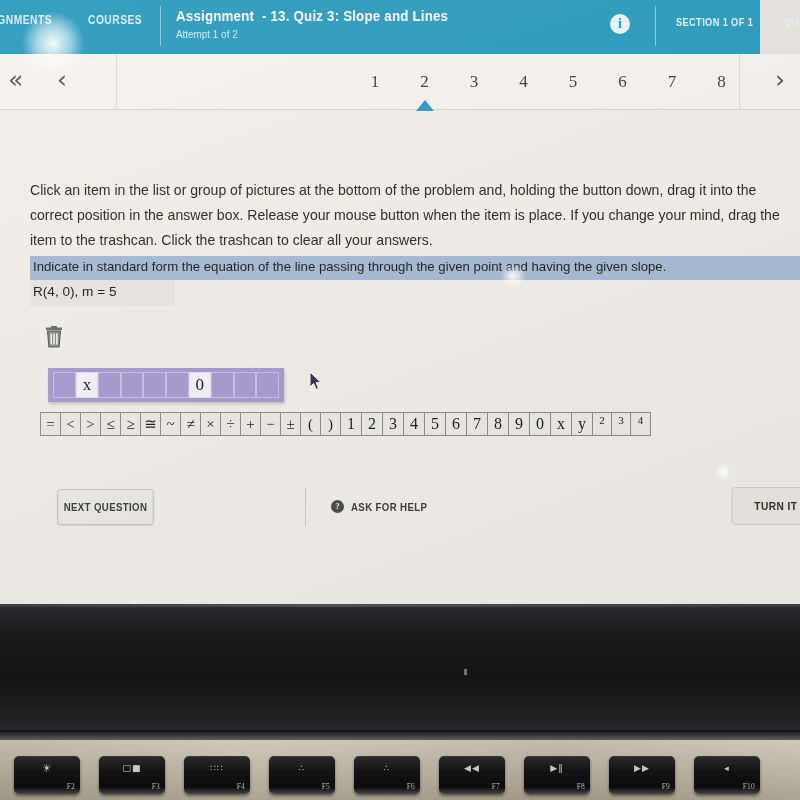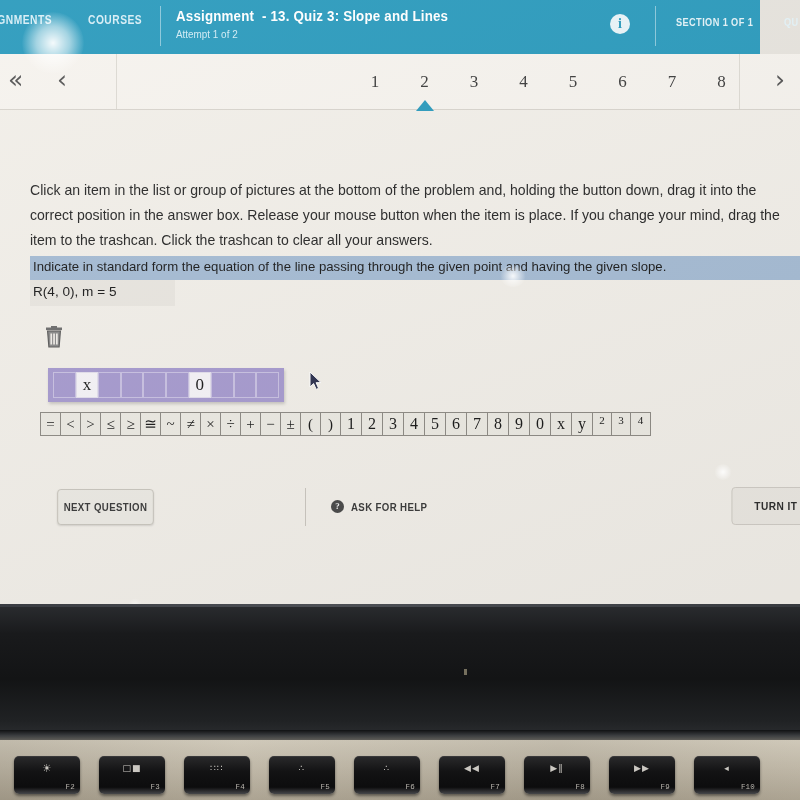--- a/index.html
+++ b/index.html
@@ -222,21 +222,21 @@
   #deck-grain{position:absolute;left:0;top:0;width:800px;height:60px;
     background:linear-gradient(90deg,rgba(0,0,0,.06),rgba(255,255,255,.05) 30%,rgba(0,0,0,.05) 70%,rgba(255,255,255,.04));}
   .fkey{
     position:absolute;top:756px;width:66px;height:38px;
     background:linear-gradient(180deg,#2a2a2c 0%,#131314 40%,#0c0c0d 82%,#46474a 100%);
     border-radius:5px;
     box-shadow:0 2px 3px rgba(0,0,0,.45), inset 0 1px 0 rgba(255,255,255,.07);
   }
   .fkey .flabel{
     position:absolute;right:5px;bottom:3px;
-    font-size:7.5px;color:#b9b5ae;font-family:Liberation Mono, monospace;
+    font-size:7.5px;color:#b9b5ae;font-family:Liberation Serif, serif;
     letter-spacing:.2px;
   }
   .fkey .fglyph{
     position:absolute;left:0;right:0;top:6px;text-align:center;
     color:#cbc8c2;font-size:11px;line-height:13px;font-family:"DejaVu Sans",sans-serif;
   }
   .fkey .fglyph.small{font-size:9px;letter-spacing:1px;}
 </style>
 </head>
 <body>

